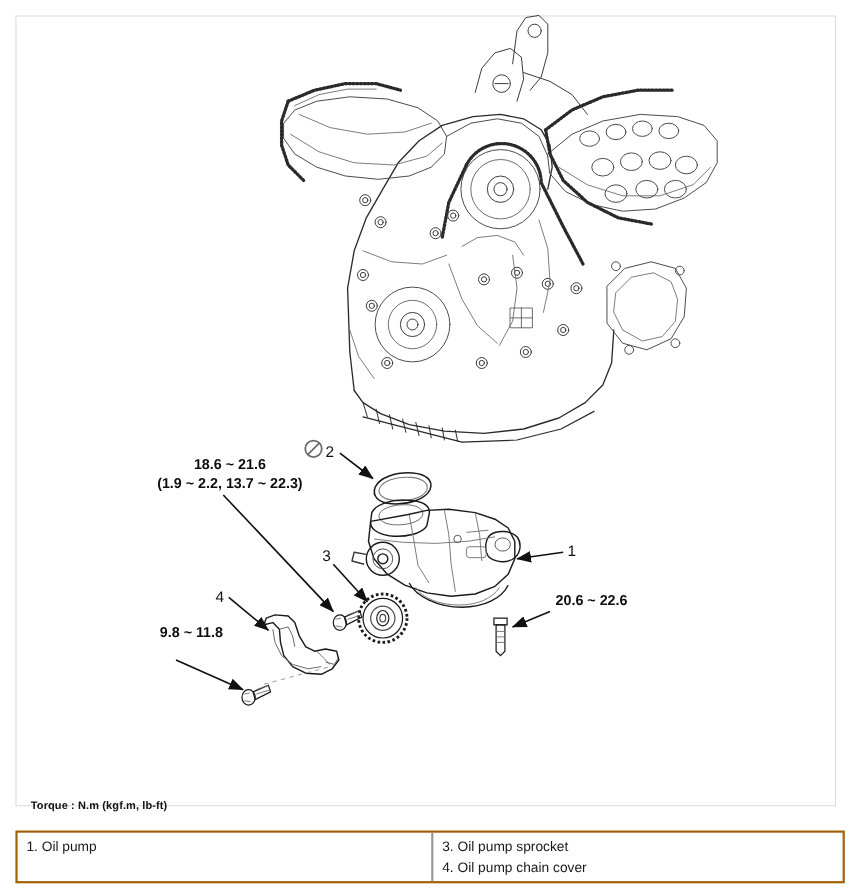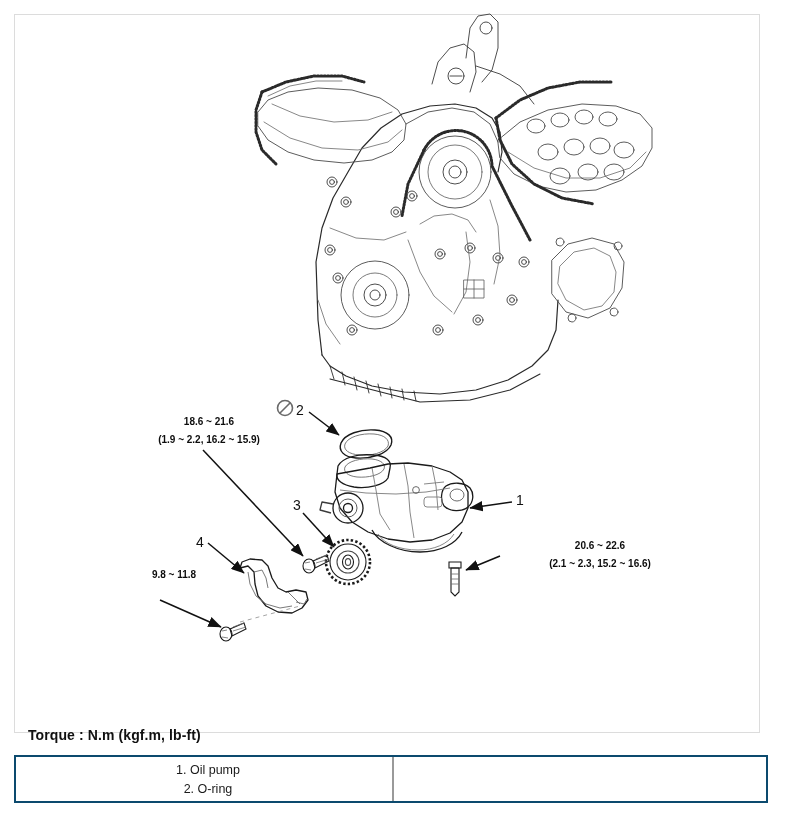--- a/index.html
+++ b/index.html
@@ -35,66 +35,65 @@
     width: 788px;
     height: 813px;
     pointer-events: none;
   }
 
   
   #torque-note {
     position: absolute;
     left: 28px;
     top: 727px;
-    font-size: 14px;
+    font-size: 10px;
     font-weight: bold;
     color: #111111;
     letter-spacing: 0.1px;
     white-space: nowrap;
   }
 
   
   #parts-table {
     position: absolute;
     left: 14px;
     top: 755px;
     width: 754px;
     height: 48px;
-    border: 2px solid #0c4a6e;
+    border: 2px solid #a16207;
     box-sizing: border-box;
     background: #ffffff;
     display: flex;
-    text-align: center;
   }
   .legend-col {
     box-sizing: border-box;
     padding: 4px 0 0 8px;
   }
   .legend-col.left  { width: 378px; border-right: 2px solid #9a9a9a; }
   .legend-col.right { width: 372px; }
   .legend-item {
     font-size: 12.5px;
     color: #1a1a1a;
     line-height: 19px;
     white-space: nowrap;
   }
 
   
   .torque-callout {
     position: absolute;
-    font-size: 10px;
+    font-size: 13px;
     font-weight: bold;
     color: #0d0d0d;
     line-height: 18px;
     white-space: nowrap;
     text-align: center;
   }
   #torque-callout-upper-left { left: 92px;  top: 413px; width: 234px; }
   #torque-callout-lower-left { left: 60px;  top: 566px; width: 228px; }
-  #torque-callout-right      { left: 505px; top: 537px; width: 190px; text-align: center; }
+  #torque-callout-right      { left: 505px; top: 537px; width: 190px; text-align: left; }
 
   .item-number {
     position: absolute;
     font-size: 14px;
     color: #111111;
     font-weight: normal;
     line-height: 14px;
   }
   #item-number-1 { left: 516px; top: 493px; }
   #item-number-2 { left: 296px; top: 403px; }
@@ -326,37 +325,39 @@
   </g>
 
   <g fill="none" stroke="#6a6a6a" stroke-width="1.6">
     <circle cx="285" cy="408" r="7.5"></circle>
     <line x1="280" y1="413" x2="290" y2="403"></line>
   </g>
 </svg>
 
 <div class="torque-callout" id="torque-callout-upper-left">
   <div>18.6 ~ 21.6</div>
-  <div>(1.9 ~ 2.2, 16.2 ~ 15.9)</div>
+  <div>(1.9 ~ 2.2, 13.7 ~ 22.3)</div>
 </div>
 
 <div class="torque-callout" id="torque-callout-lower-left">
   <div>9.8 ~ 11.8</div>
 </div>
 
 <div class="torque-callout" id="torque-callout-right">
   <div>20.6 ~ 22.6</div>
-  <div>(2.1 ~ 2.3, 15.2 ~ 16.6)</div>
 </div>
 
 <span class="item-number" id="item-number-1">1</span>
 <span class="item-number" id="item-number-2">2</span>
 <span class="item-number" id="item-number-3">3</span>
 <span class="item-number" id="item-number-4">4</span>
 
 <div id="torque-note">Torque : N.m (kgf.m, lb-ft)</div>
 
 <div id="parts-table">
   <div class="legend-col left">
     <div class="legend-item">1. Oil pump</div>
-    <div class="legend-item">2. O-ring</div>
+  </div>
+  <div class="legend-col right">
+    <div class="legend-item">3. Oil pump sprocket</div>
+    <div class="legend-item">4. Oil pump chain cover</div>
   </div>
 </div>
 
 </body></html>

